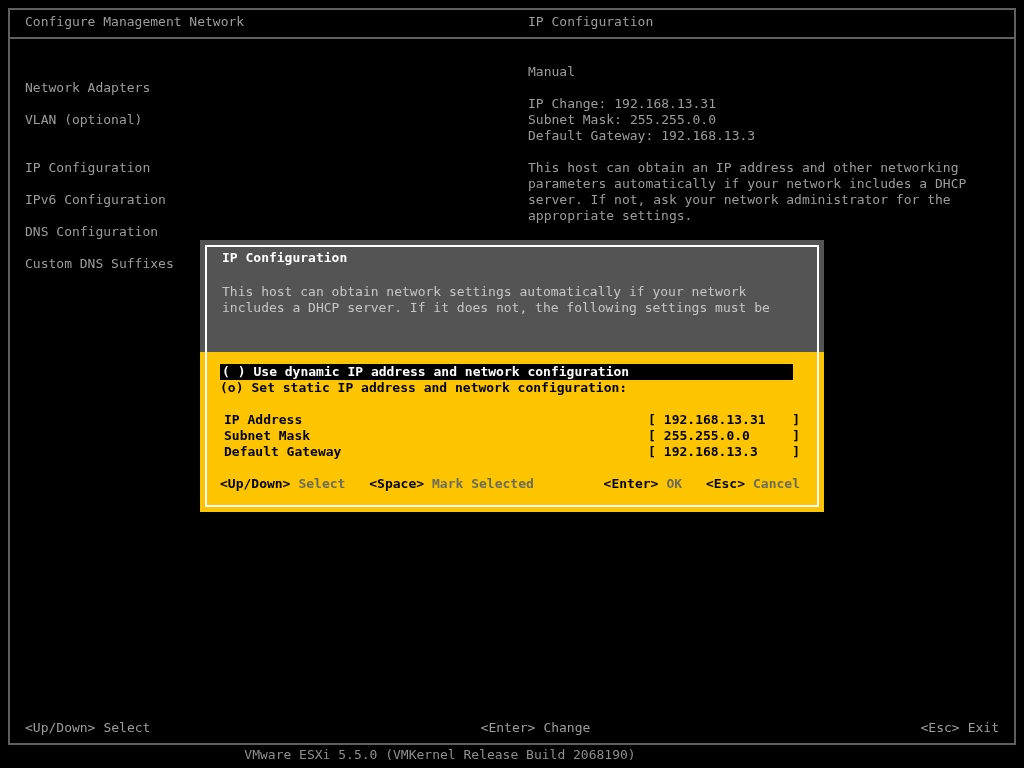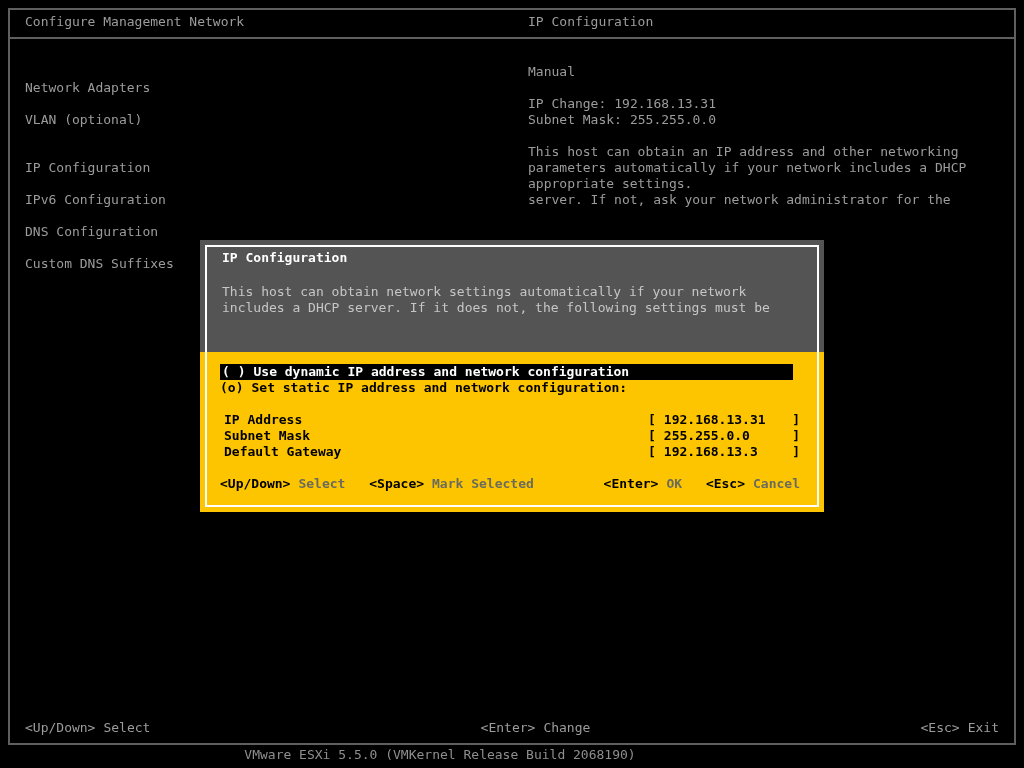--- a/index.html
+++ b/index.html
@@ -73,25 +73,26 @@
     <div class="item txt">IPv6 Configuration</div>
     <div class="item txt">DNS Configuration</div>
     <div class="item txt">Custom DNS Suffixes</div>
   </div>
 
   <div class="info">
     <div class="row txt">Manual</div>
     <div class="spacer16"></div>
     <div class="row"><span class="lbl txt">IP Change:</span><span class="txt">192.168.13.31</span></div>
     <div class="row"><span class="lbl txt">Subnet Mask:</span><span class="txt">255.255.0.0</span></div>
+    <div class="row"><span class="lbl txt">Default Gateway:</span><span class="txt">192.168.13.3</span></div>
     <div class="spacer16"></div>
     <div class="row txt">This host can obtain an IP address and other networking</div>
     <div class="row txt">parameters automatically if your network includes a DHCP</div>
+    <div class="row txt">server. If not, ask your network administrator for the</div>
     <div class="row txt">appropriate settings.</div>
-    <div class="row txt">server. If not, ask your network administrator for the</div>
   </div>
 
   <div class="statusbar">
     <div><span class="k txt">&lt;Up/Down&gt;</span><span class="txt">Select</span></div>
     <div><span class="k txt">&lt;Enter&gt;</span><span class="txt">Change</span></div>
     <div><span class="k txt">&lt;Esc&gt;</span><span class="txt">Exit</span></div>
   </div>
 </div>
 
 <div class="dialog">

